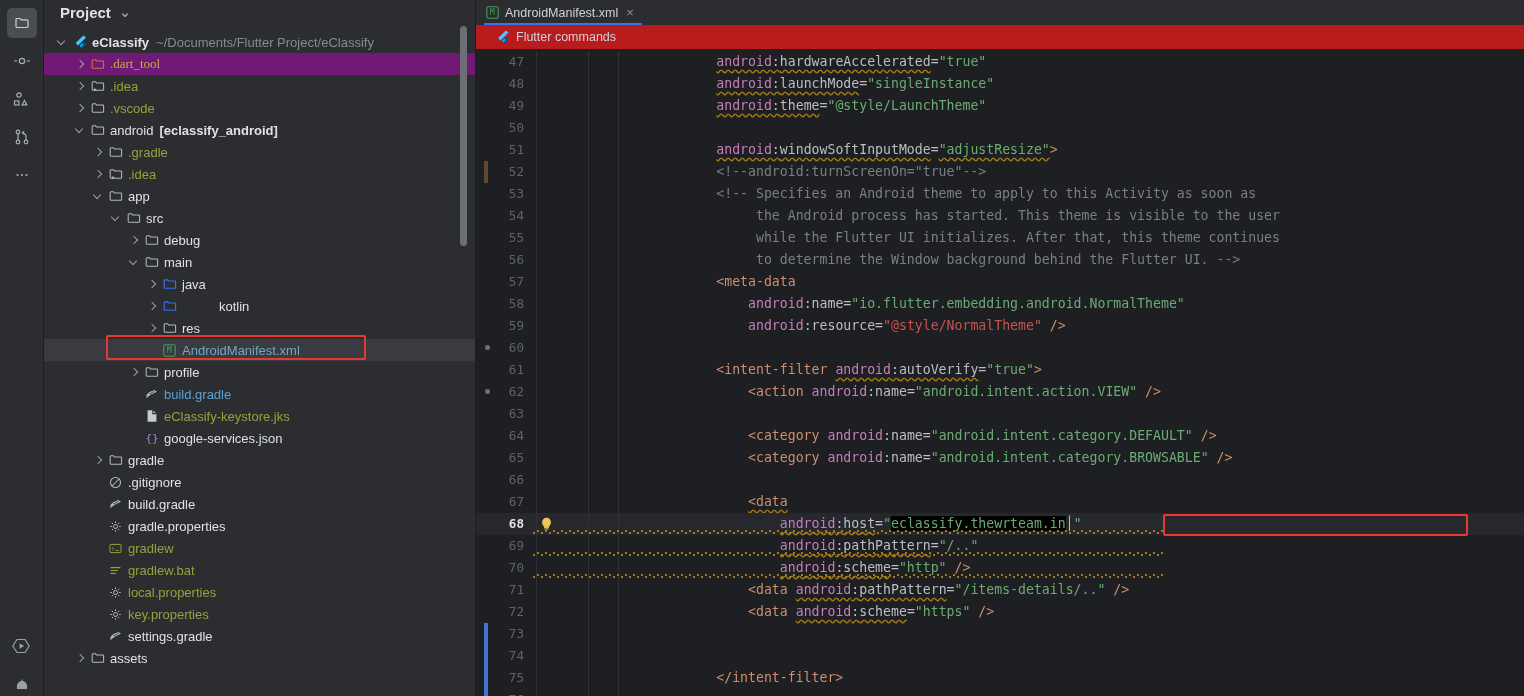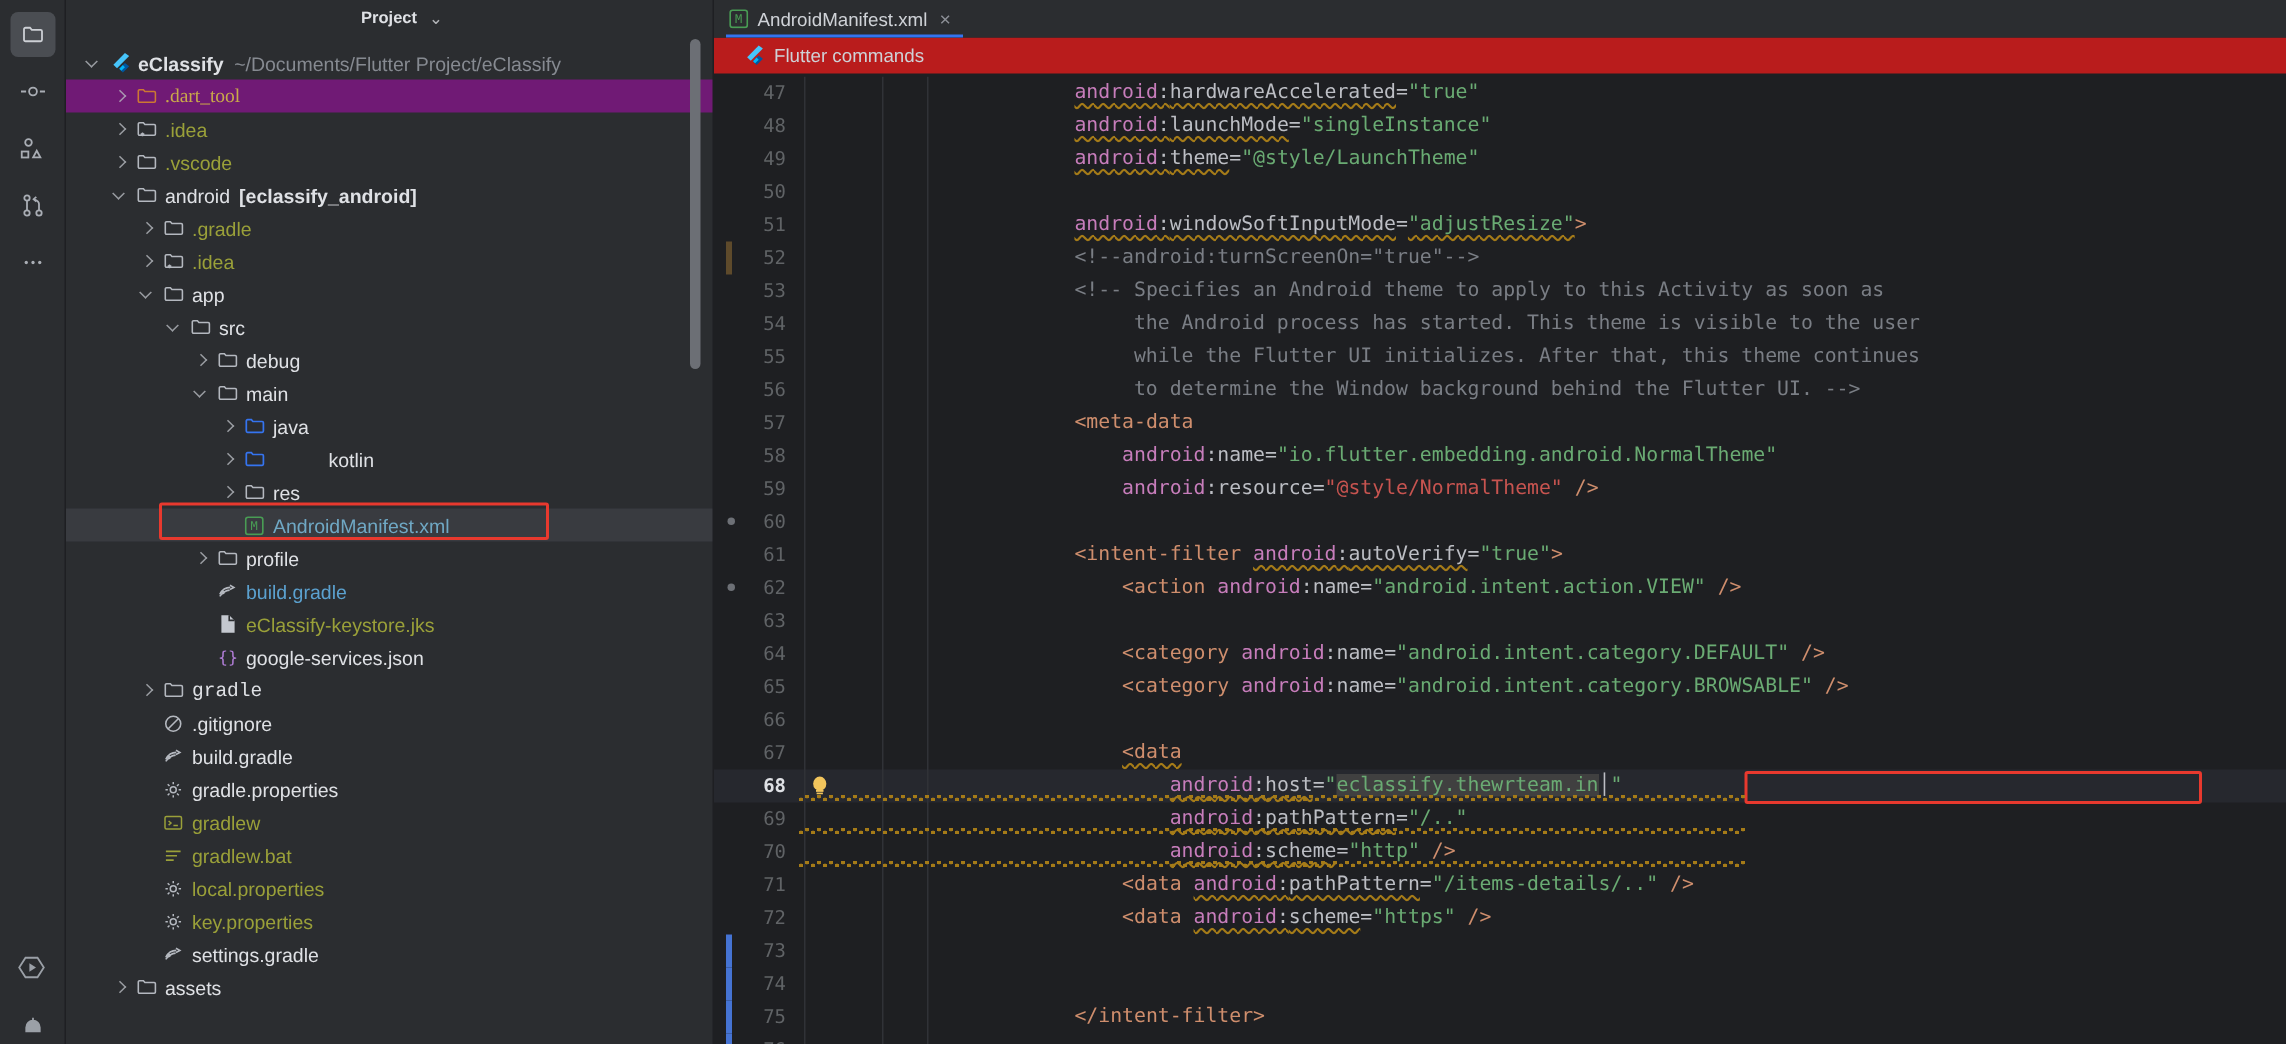--- a/index.html
+++ b/index.html
@@ -28,21 +28,21 @@
   .ab-bottom{ position:absolute; bottom:34px; left:7px; }
   .ab-bottom2{ position:absolute; bottom:-4px; left:7px; }
 
   
   .projectpanel{
     width:432px; flex:0 0 432px; height:696px; background:#2b2d30;
     position:relative; overflow:hidden;
   }
   .pp-header{
     height:24px; display:flex; align-items:center; padding-left:16px;
-    color:#dfe1e5; font-size:11px; font-weight:bold;justify-content:center;
+    color:#dfe1e5; font-size:15px; font-weight:bold;
   }
   .pp-header .chev{ margin-left:8px; opacity:.75; font-weight:normal; }
   .tree{ position:relative; padding-top:7px; font-size:13px; color:#dfe1e5; }
   .row{
     height:22px; display:flex; align-items:center; white-space:nowrap;
     position:relative;
   }
   .row.hl-dart{ background:#701a75;font-family:Liberation Serif, serif; }
   .row.selrow{ background:#393b40; }
   .arrow{
@@ -116,21 +116,21 @@
   .k-eq{color:#bcbec4;}
   .k-val{color:#6aab73;}
   .k-valr{color:#c75450;}
   .k-cmt{color:#7a7e85;}
   .k-plain{color:#bcbec4;}
   .wavy{
     text-decoration:underline wavy #a57b18;
     text-decoration-skip-ink:none;
     text-underline-offset:3px;
   }
-  .sel{ background:#404040; }
+  .sel{ background:#000000; }
   .codebox{
     position:absolute; border:2px solid #e8392e; border-radius:2px; pointer-events:none;
   }
   .longwave{
     position:absolute; height:4px;
     background-image:
       radial-gradient(circle at 2px 3px, #a57b18 1.3px, transparent 1.4px),
       radial-gradient(circle at 6px 1px, #a57b18 1.3px, transparent 1.4px);
     background-size:8px 4px;
   }
@@ -384,21 +384,21 @@
           </span>
           <span class="lbl" style="color: rgb(223, 225, 229);">google-services.json</span>
         </div>
         <div class="row">
           <span class="arrow " style="margin-left: 48px;"></span>
           <span class="ficon">
             <svg width="14" height="14" viewBox="0 0 14 14" fill="none" stroke="#b4b8bf" stroke-width="1.05">
               <path d="M1.2 3.6a.8.8 0 0 1 .8-.8h2.6l1 1.2h6.2a.8.8 0 0 1 .8.8v5.6a.8.8 0 0 1-.8.8H2a.8.8 0 0 1-.8-.8z"></path>
             </svg>
           </span>
-          <span class="lbl" style="color: rgb(223, 225, 229); font-family: Liberation Mono, monospace;">gradle</span>
+          <span class="lbl" style="color: rgb(223, 225, 229);">gradle</span>
         </div>
         <div class="row">
           <span class="arrow none" style="margin-left: 48px;"></span>
           <span class="ficon">
             <svg width="13" height="13" viewBox="0 0 13 13" fill="none" stroke="#b4b8bf" stroke-width="1.05">
               <circle cx="6.5" cy="6.5" r="5"></circle>
               <path d="M3 10l7-7"></path>
             </svg>
           </span>
           <span class="lbl" style="color: rgb(223, 225, 229);">.gitignore</span>

